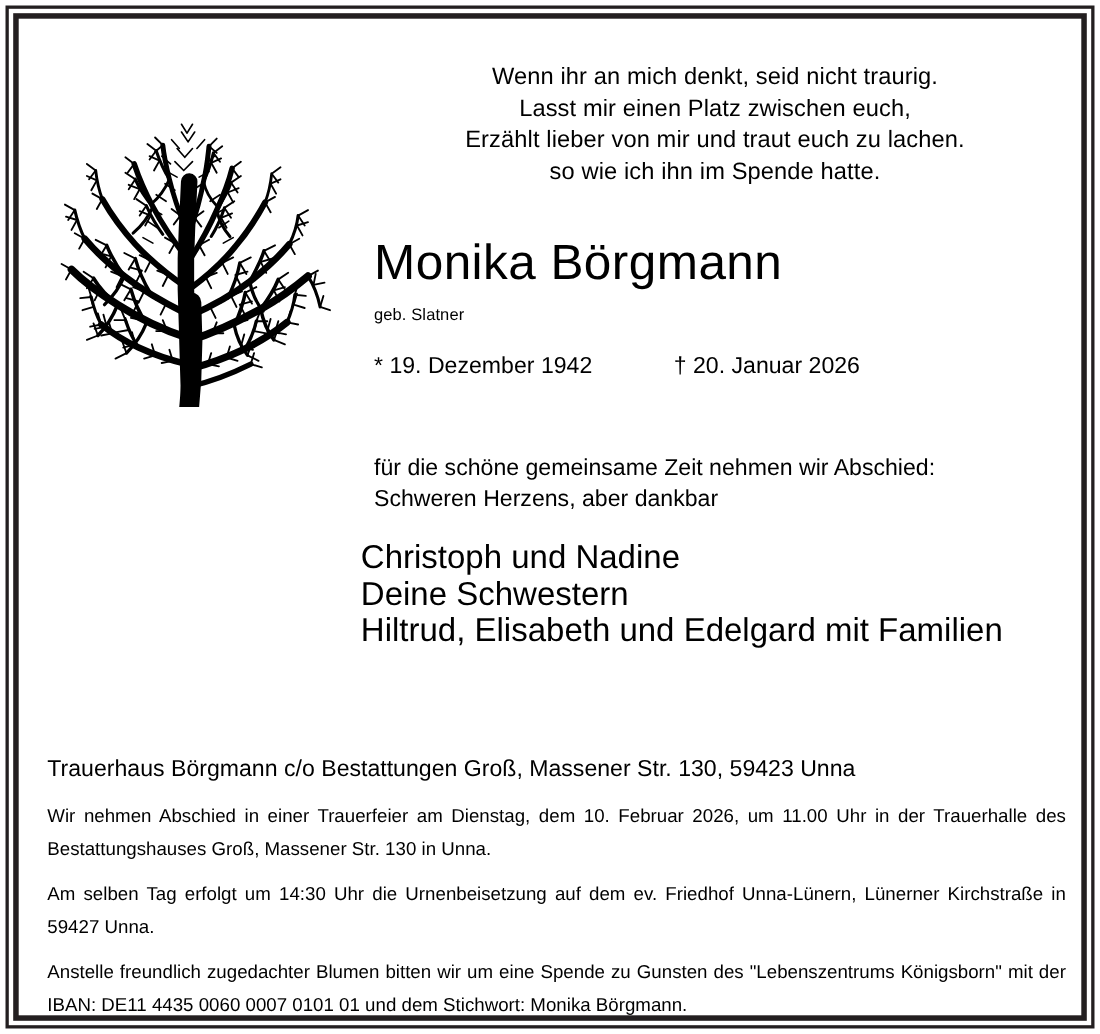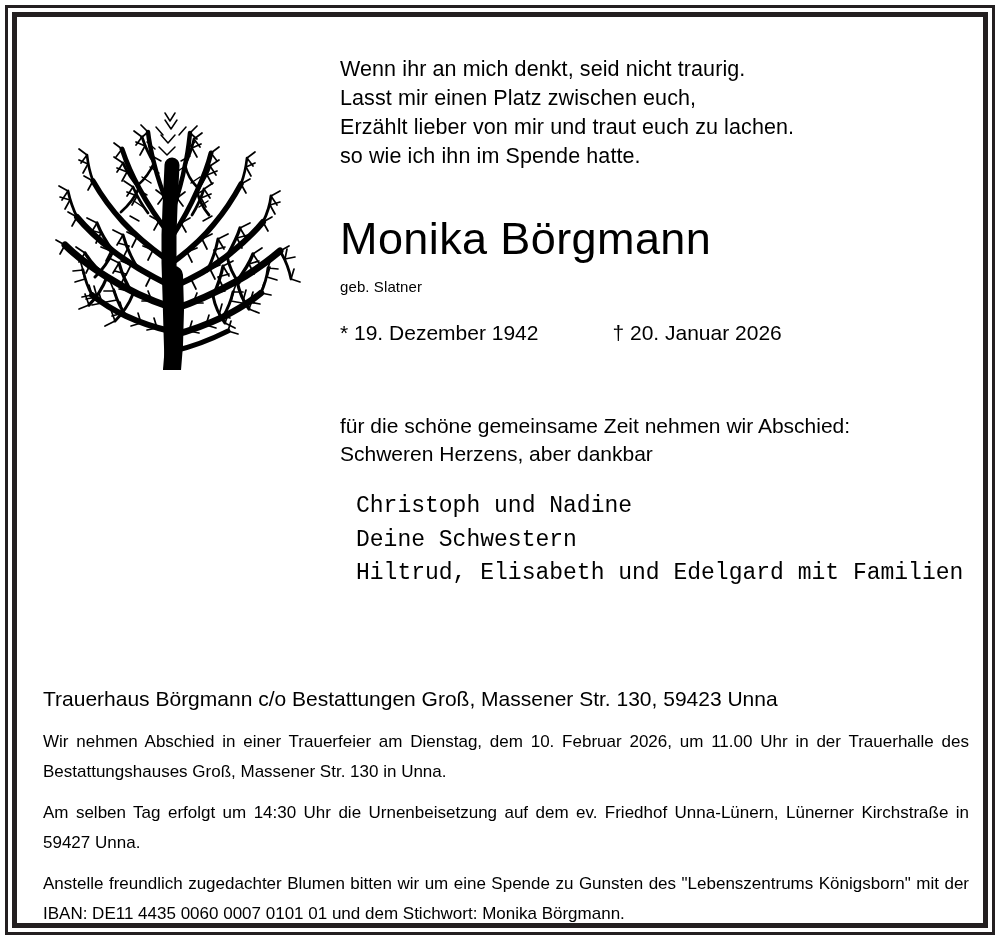--- a/index.html
+++ b/index.html
@@ -64,21 +64,21 @@
 
   .poem {
     position: absolute;
     left: 323px;
     top: 38px;
     width: 620px;
     font-size: 21.5px;
     line-height: 29px;
     letter-spacing: 0.1px;
   }
-  .poem div { white-space: nowrap; }
+  .poem div { white-space: nowrap; text-align: center; }
 
   .name-block {
     position: absolute;
     left: 323px;
     top: 196px;
     width: 620px;
   }
   .deceased-name {
     font-size: 45px;
     line-height: 52px;
@@ -105,26 +105,25 @@
     left: 323px;
     top: 395px;
     width: 640px;
     font-size: 21px;
     line-height: 28px;
   }
   .farewell div { white-space: nowrap; }
 
   .survivors {
     position: absolute;
-    left: 339px;
+    left: 311px;
     top: 473px;
     width: 640px;
-    font-size: 23px;
+    font-size: 30px;
     line-height: 33.5px;
-    font-family: Liberation Mono, monospace;
   }
   .survivors div { white-space: nowrap; }
 
   
   .info {
     position: absolute;
     left: 26px;
     top: 668px;
     width: 926px;
   }

